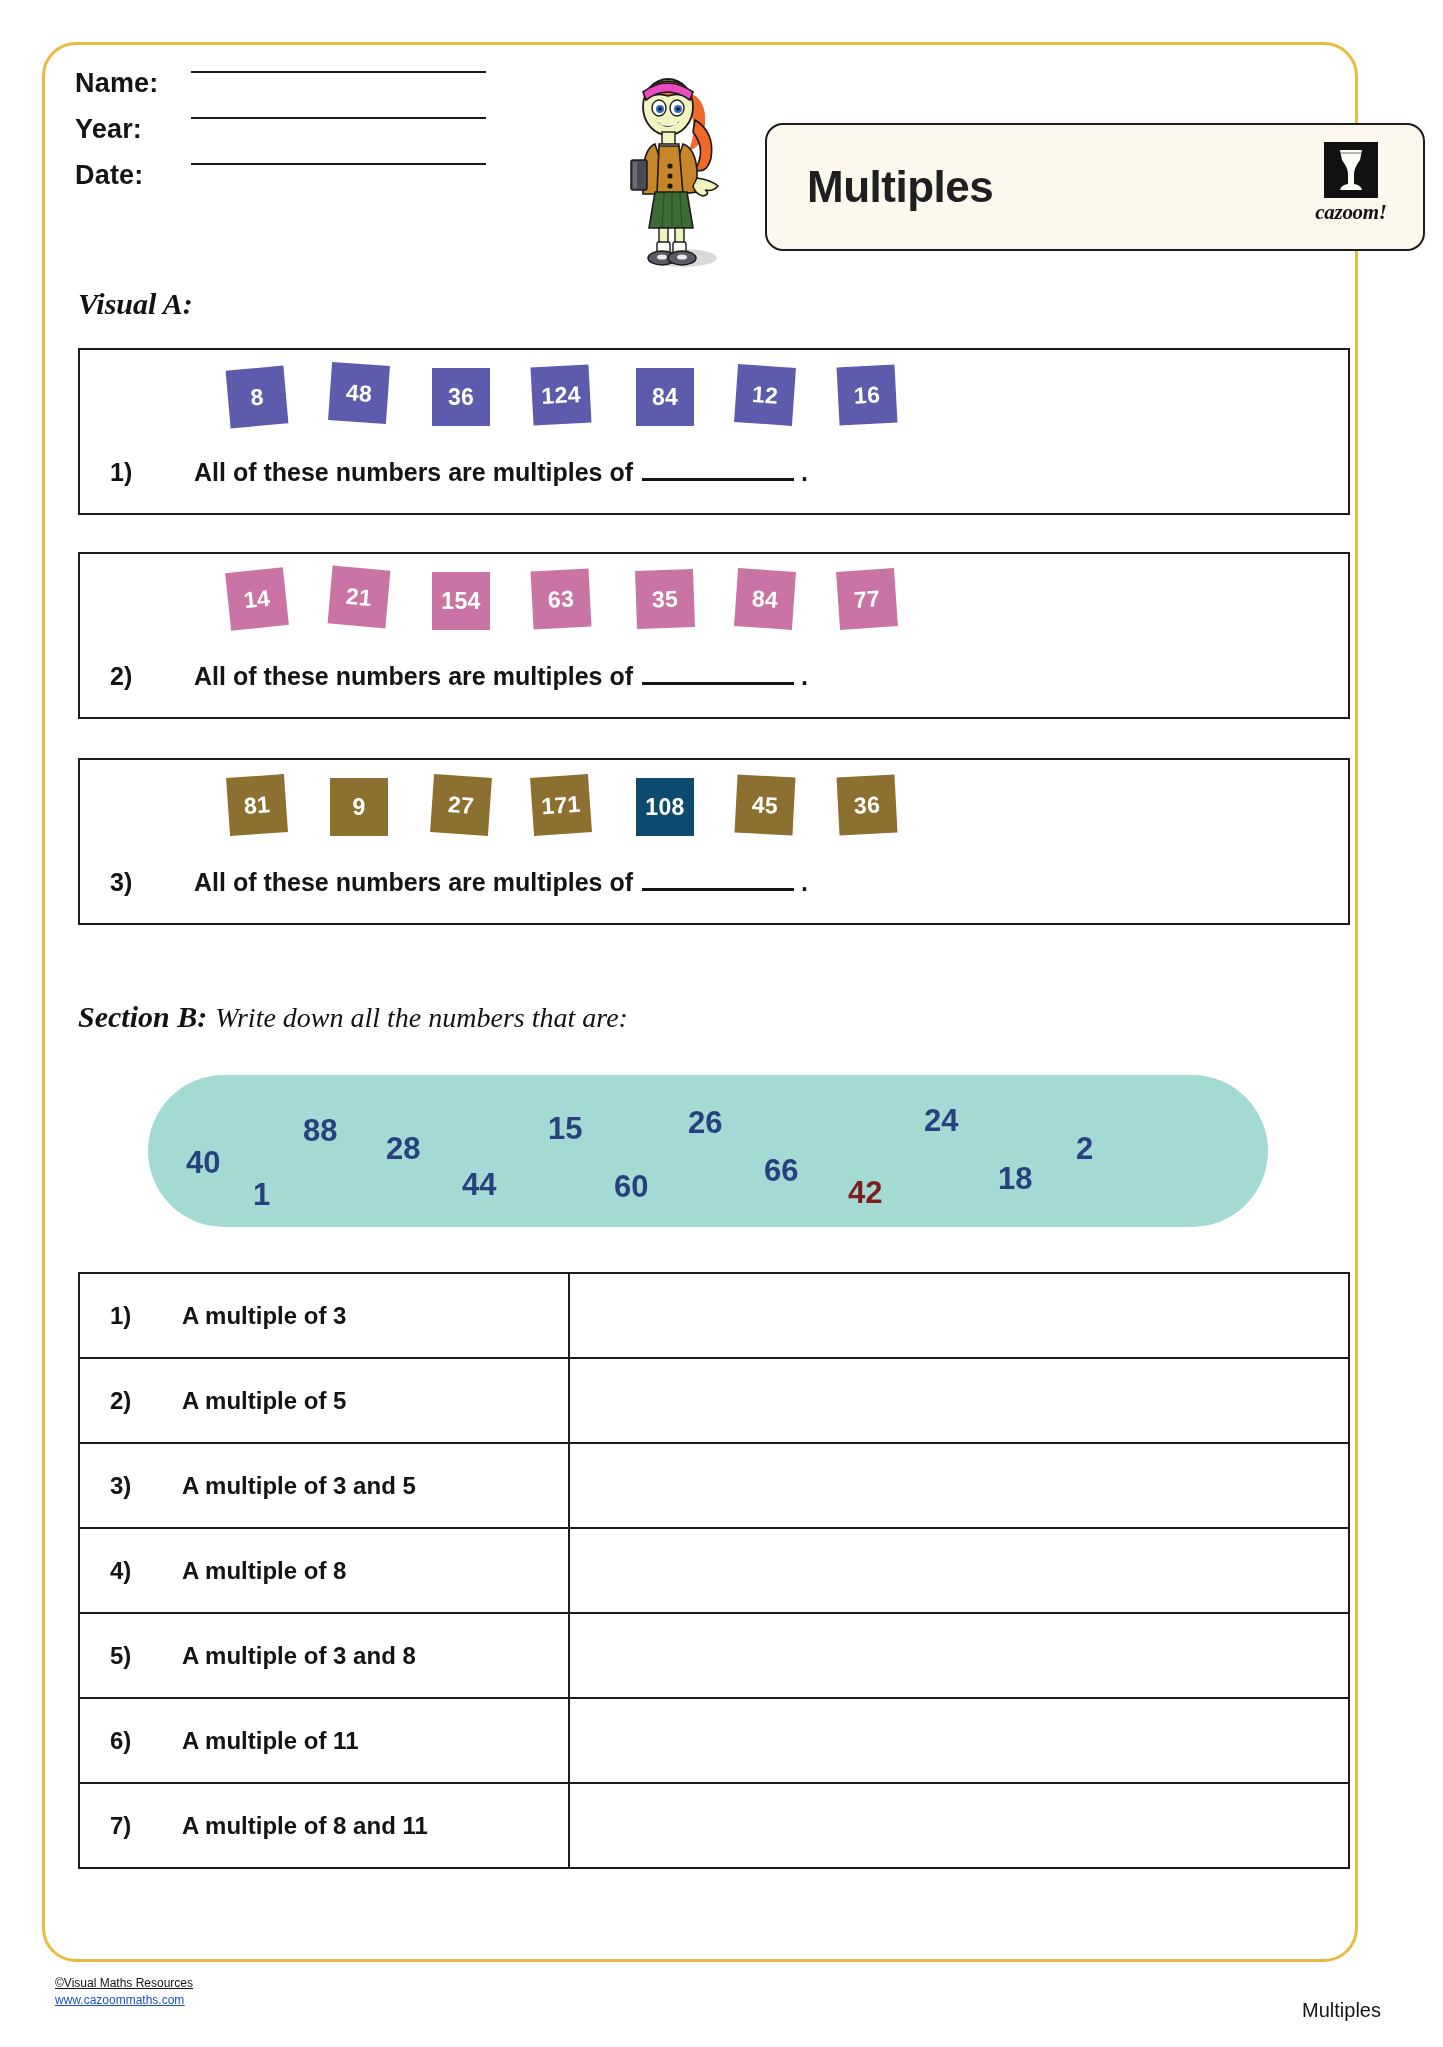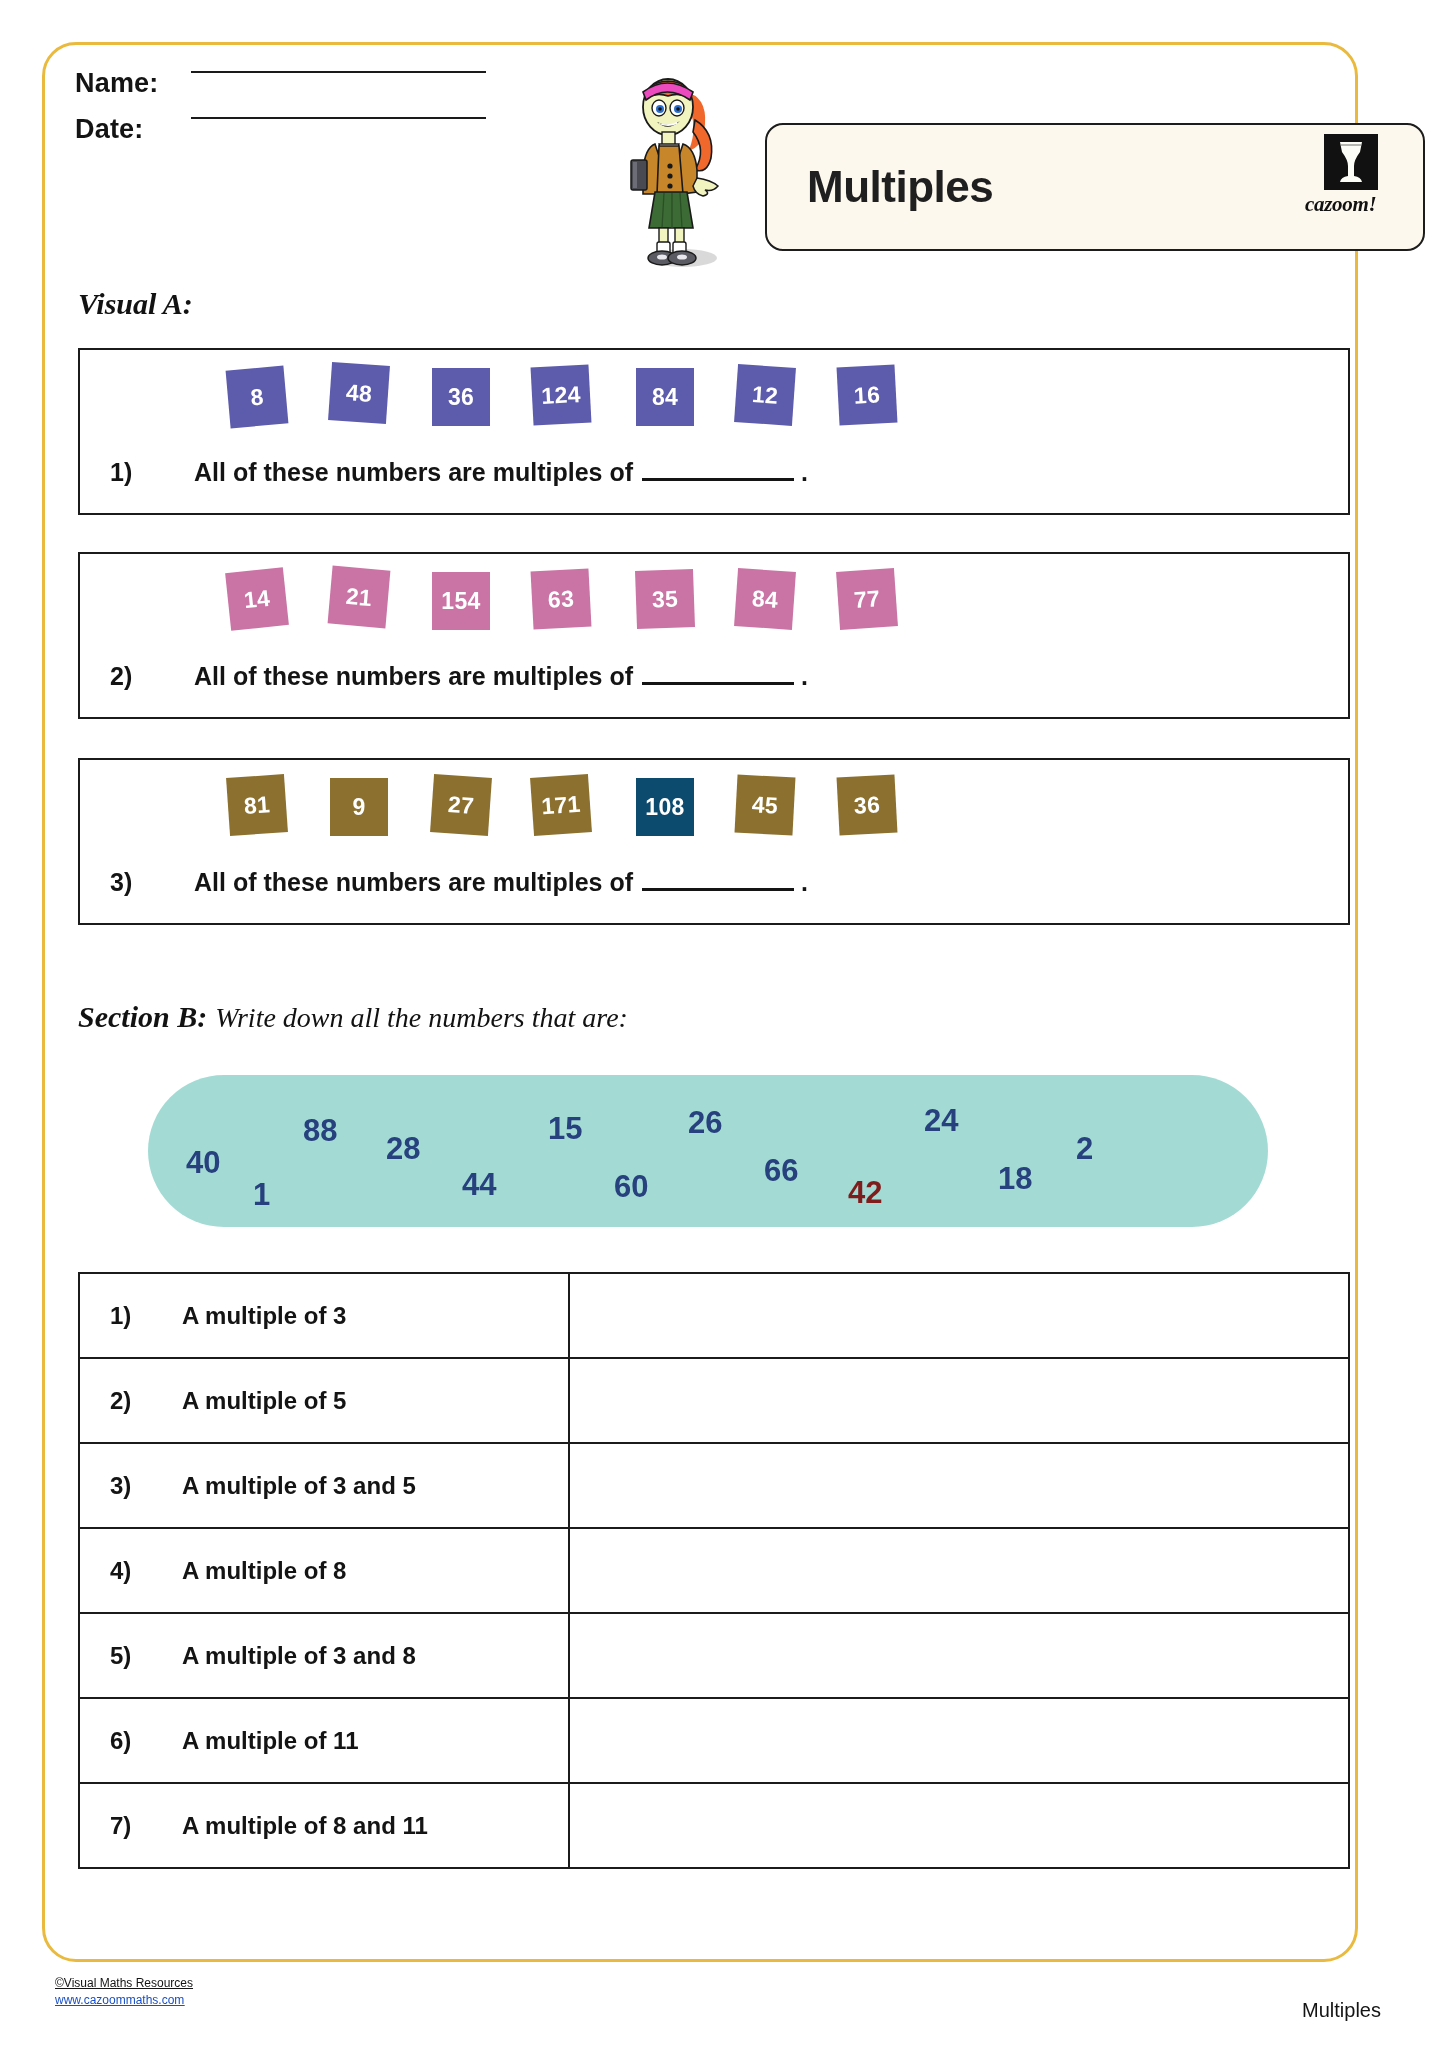--- a/index.html
+++ b/index.html
@@ -91,22 +91,23 @@
   .title-text {
     font-size: 44px;
     font-weight: bold;
     color: #1f1f1f;
     margin-left: 40px;
     letter-spacing: -0.5px;
   }
   .logo {
     position: absolute;
     right: 26px;
-    top: 9px;
+    top: 17px;
     width: 92px;
+    text-align: center;
   }
   .logo-mark {
     width: 54px;
     height: 56px;
     background: #111111;
     margin: 0 auto;
     position: relative;
   }
   .logo-word {
     font-family: "Liberation Serif", serif;
@@ -244,20 +245,24 @@
 </head>
 <body>
 
 <div class="page-border" style="border-color: rgb(233, 186, 62);"></div>
 
 <div class="header">
 
   <div class="fields">
     <div class="field-row">
       <span class="field-label">Name:</span>
+      <span class="field-line"></span>
+    </div>
+    <div class="field-row">
+      <span class="field-label">Year:</span>
       <span class="field-line"></span>
     </div>
     <div class="field-row">
       <span class="field-label">Date:</span>
       <span class="field-line"></span>
     </div>
   </div>
 
   <div class="girl">
     <svg viewBox="0 0 120 210" width="120" height="210">

